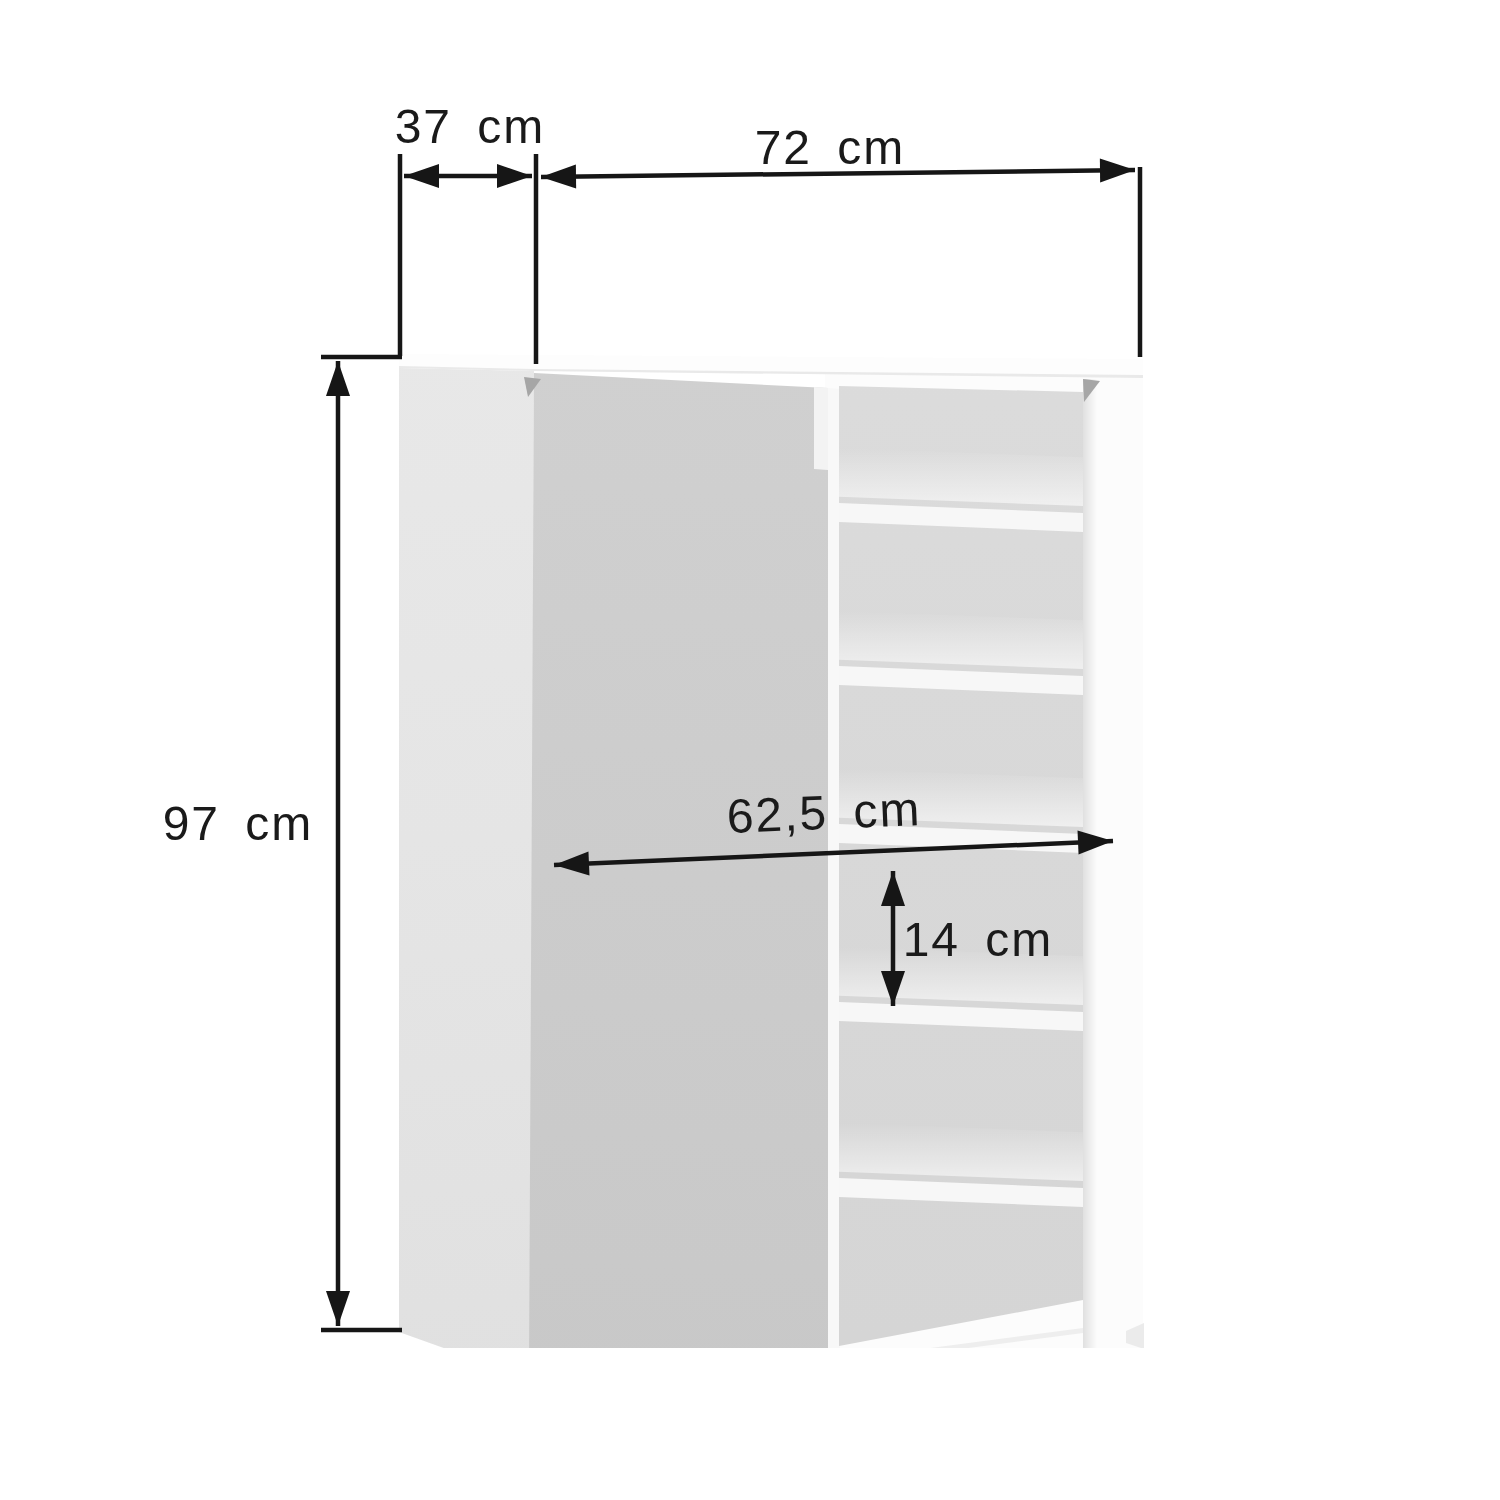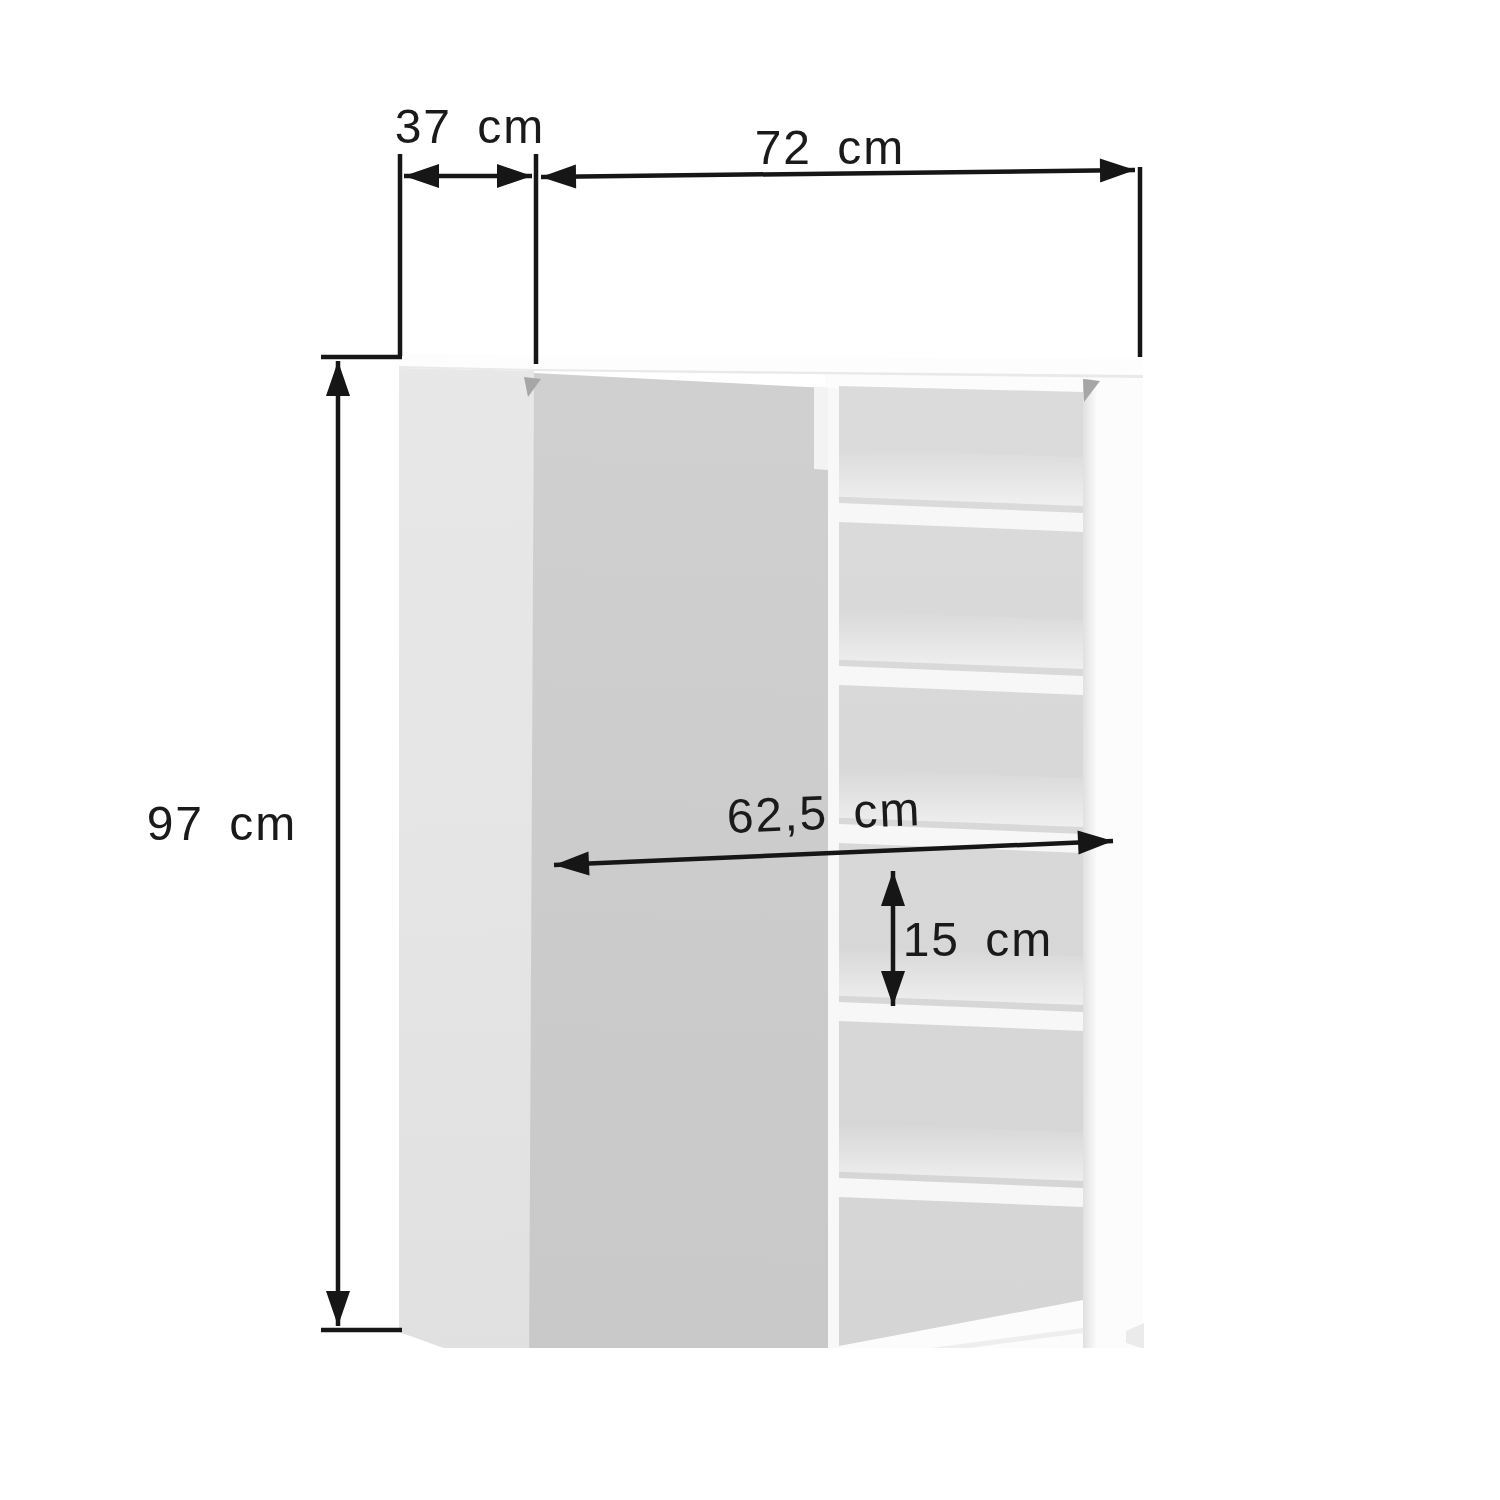--- a/index.html
+++ b/index.html
@@ -121,19 +121,19 @@
 
     <g>
       <line x1="893" y1="871" x2="893" y2="1006" marker-start="url(#arr)" marker-end="url(#arr)"></line>
     </g>
   </svg>
 
   <div class="dim-label" style="left:470px;top:103px">37 cm</div>
 
   <div class="dim-label" style="left:830px;top:124px">72 cm</div>
 
-  <div class="dim-label" style="left:222px;top:800px">97 cm</div>
+  <div class="dim-label" style="left:238px;top:800px">97 cm</div>
 
   <div class="dim-label tilt" style="left:824px;top:789px">62,5 cm</div>
 
-  <div class="dim-label" style="left:978px;top:916px">15 cm</div>
+  <div class="dim-label" style="left:978px;top:916px">14 cm</div>
 
 </div>
 
 </body></html>

